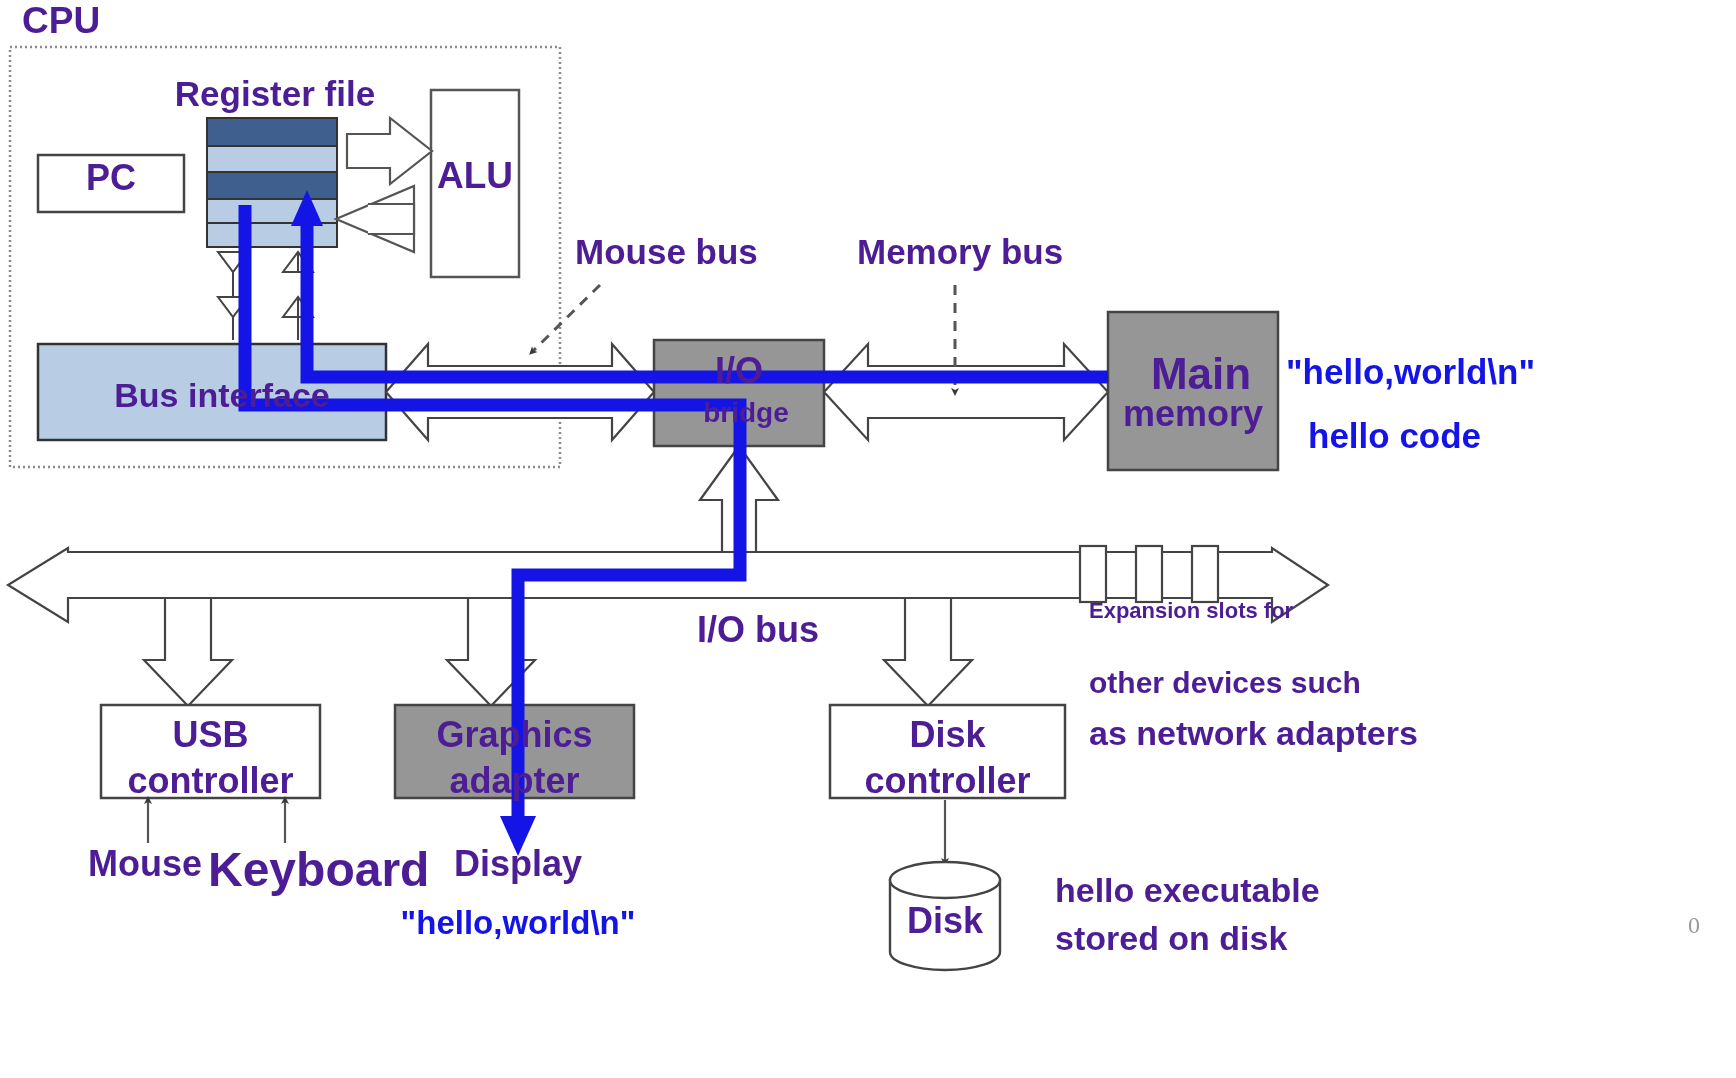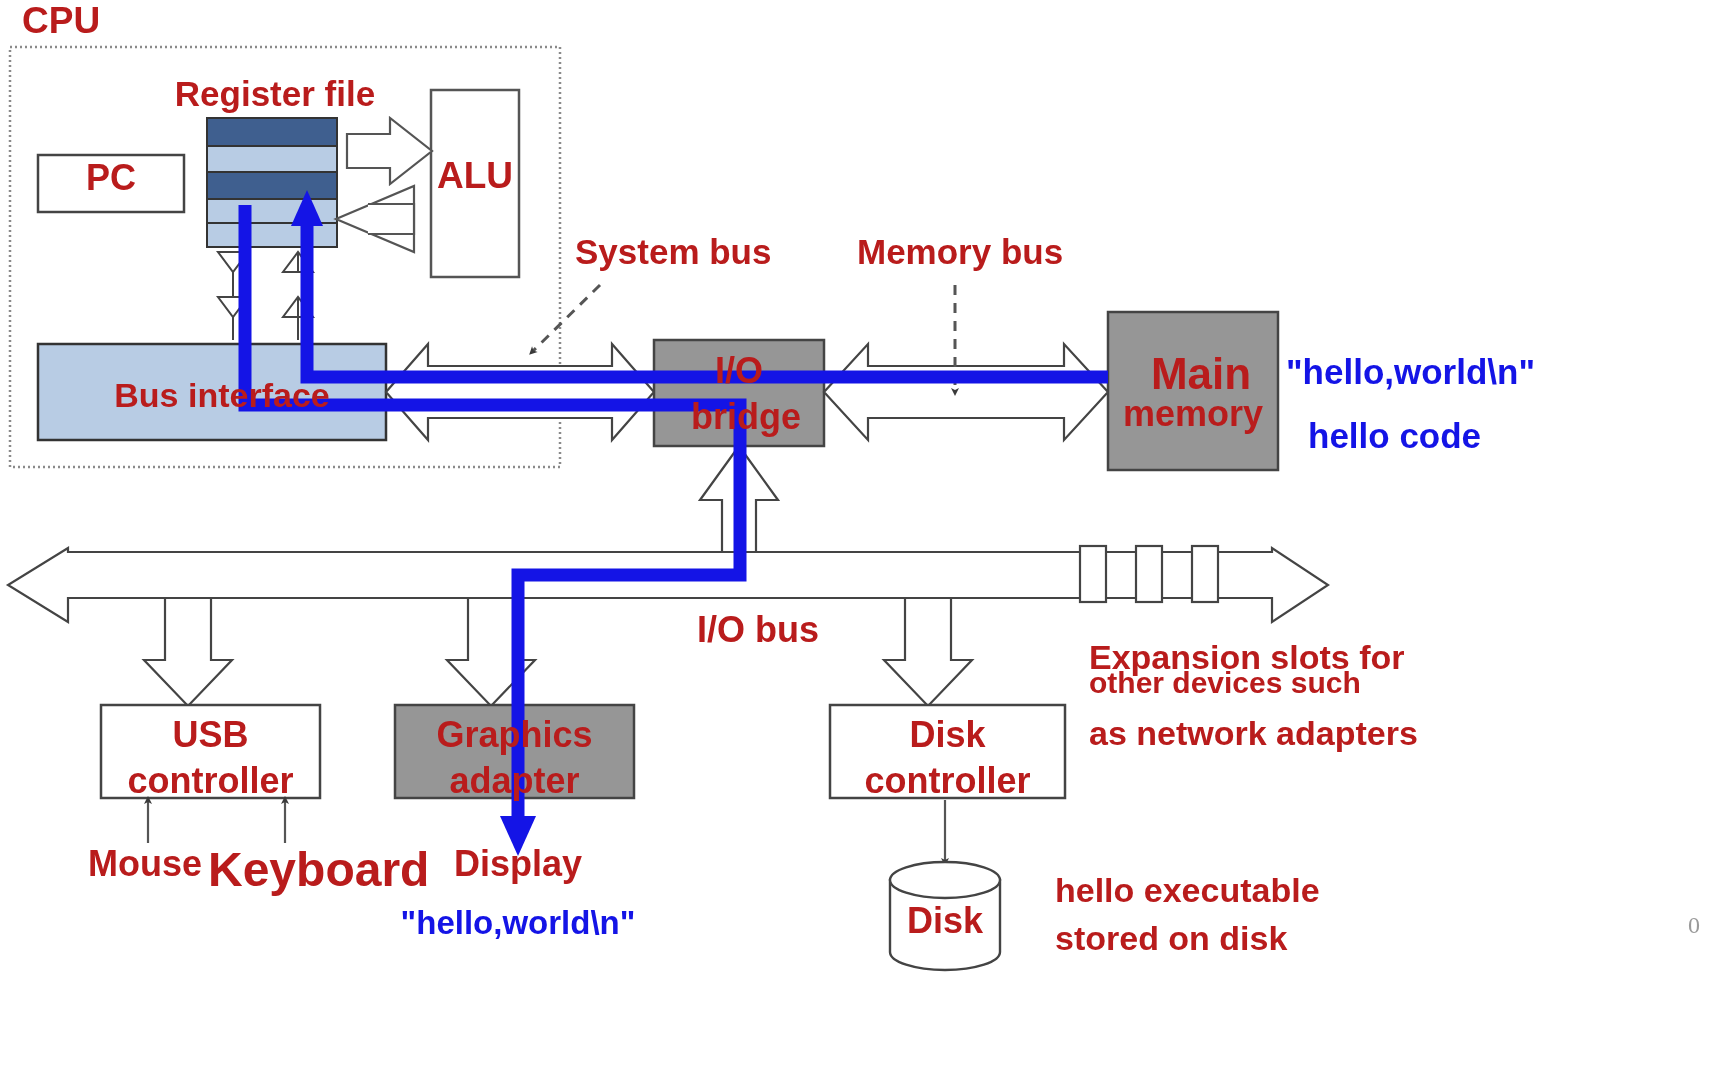--- a/index.html
+++ b/index.html
@@ -1,21 +1,21 @@
 <!DOCTYPE html>
 <html><head>
 <meta charset="utf-8">
 <style>
   html,body{margin:0;padding:0;background:#ffffff;}
   body{width:1736px;height:1078px;position:relative;overflow:hidden;
        font-family:"Liberation Sans",sans-serif;}
   #stage{position:absolute;left:0;top:0;width:1736px;height:1078px;}
   svg.layer{position:absolute;left:0;top:0;width:1736px;height:1078px;overflow:visible;}
   .lbl{position:absolute;font-family:"Liberation Sans",sans-serif;font-weight:bold;
-       color:#b91c1c;white-space:pre;line-height:1.02;}
+       color:#4c1d95;white-space:pre;line-height:1.02;}
   .lbl.center{text-align:center;}
   .blue{color:#1414E6;}
   .title{position:absolute;font-family:"Liberation Serif",serif;font-weight:normal;
          color:#1414E6;white-space:nowrap;}
   .pg{position:absolute;font-family:"Liberation Serif",serif;color:#9a9a9a;}
 </style>
 </head>
 <body>
 
 <div id="stage">
@@ -109,36 +109,36 @@
   <div class="lbl" style="left:22px;top:2px;font-size:37px;">CPU</div>
 
   <div class="lbl center" style="left:140px;top:76px;width:270px;font-size:35px;">Register file</div>
 
   <div class="lbl center" style="left:38px;top:160px;width:146px;font-size:36px;">PC</div>
 
   <div class="lbl center" style="left:423px;top:157px;width:104px;font-size:37px;">ALU</div>
 
   <div class="lbl center" style="left:92px;top:378px;width:260px;font-size:34px;">Bus interface</div>
 
-  <div class="lbl" style="left:575px;top:234px;font-size:35px;">System bus</div>
+  <div class="lbl" style="left:575px;top:234px;font-size:35px;">Mouse bus</div>
 
   <div class="lbl" style="left:857px;top:234px;font-size:35px;">Memory bus</div>
 
   <div class="lbl center" style="left:654px;top:353px;width:170px;font-size:36px;">I/O</div>
-  <div class="lbl center" style="left:654px;top:399px;width:184px;font-size:36px;">bridge</div>
+  <div class="lbl center" style="left:654px;top:399px;width:184px;font-size:28px;">bridge</div>
 
   <div class="lbl center" style="left:1108px;top:352px;width:170px;font-size:44px;padding-left:8px;">Main</div>
   <div class="lbl center" style="left:1098px;top:396px;width:190px;font-size:36px;">memory</div>
 
   <div class="lbl blue" style="left:1286px;top:354px;font-size:35px;">"hello,world\n"</div>
   <div class="lbl blue" style="left:1308px;top:418px;font-size:35px;">hello code</div>
 
   <div class="lbl" style="left:697px;top:612px;font-size:36px;">I/O bus</div>
 
-  <div class="lbl" style="left:1089px;top:640px;font-size:34px;">Expansion slots for</div>
+  <div class="lbl" style="left:1089px;top:600px;font-size:22px;">Expansion slots for</div>
   <div class="lbl" style="left:1089px;top:668px;font-size:30px;">other devices such</div>
   <div class="lbl" style="left:1089px;top:716px;font-size:34px;">as network adapters</div>
 
   <div class="lbl center" style="left:101px;top:717px;width:219px;font-size:36px;">USB</div>
   <div class="lbl center" style="left:101px;top:763px;width:219px;font-size:36px;">controller</div>
 
   <div class="lbl center" style="left:395px;top:763px;width:239px;font-size:36px;">adapter</div>
   <div class="lbl center" style="left:395px;top:717px;width:239px;font-size:36px;">Graphics</div>
 
   <div class="lbl center" style="left:830px;top:717px;width:235px;font-size:36px;">Disk</div>

